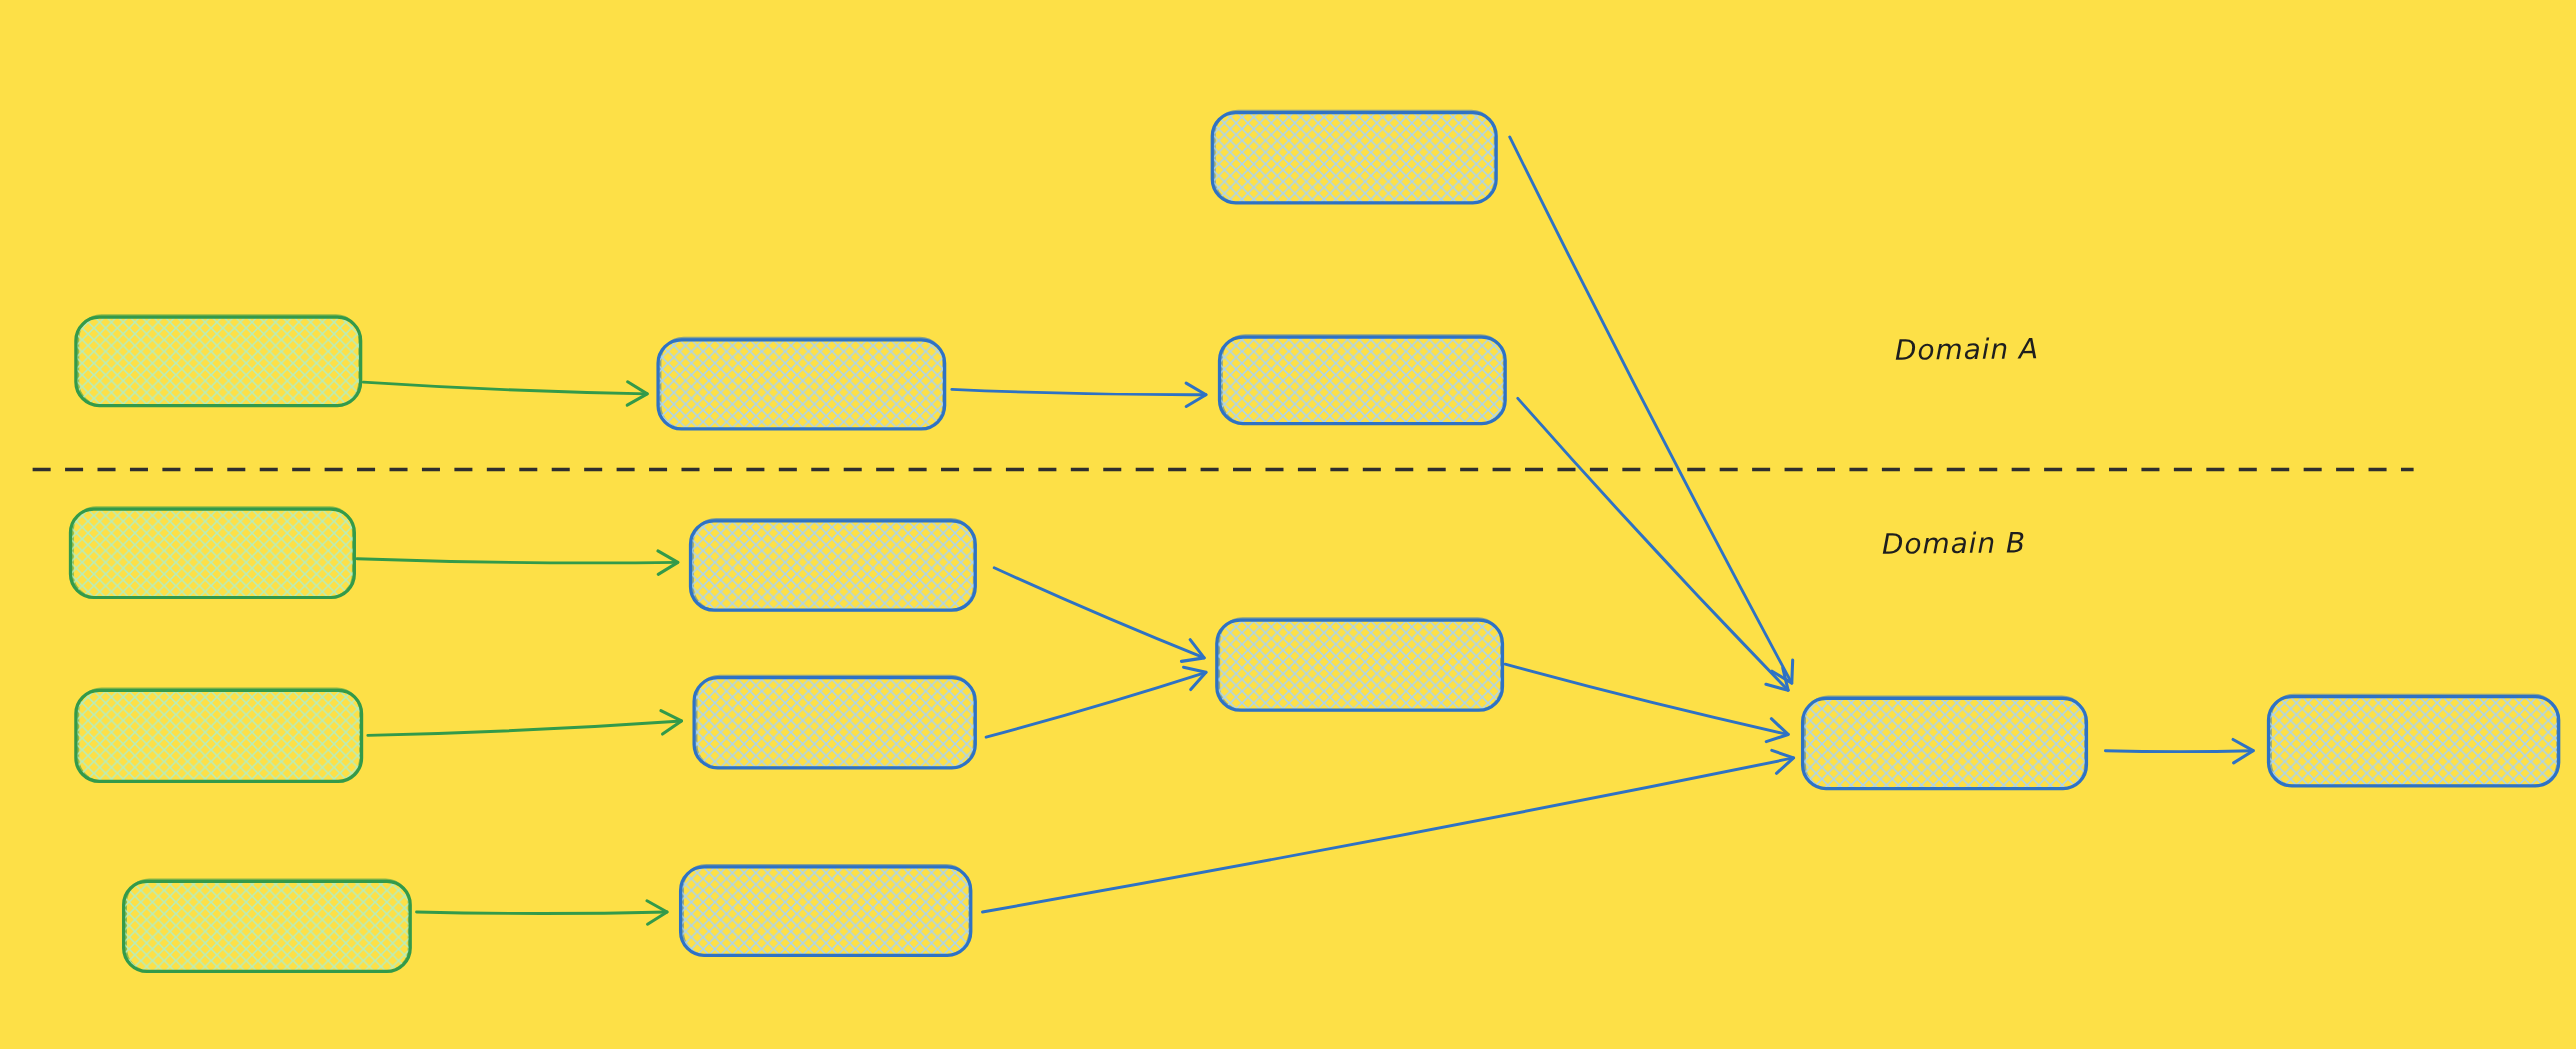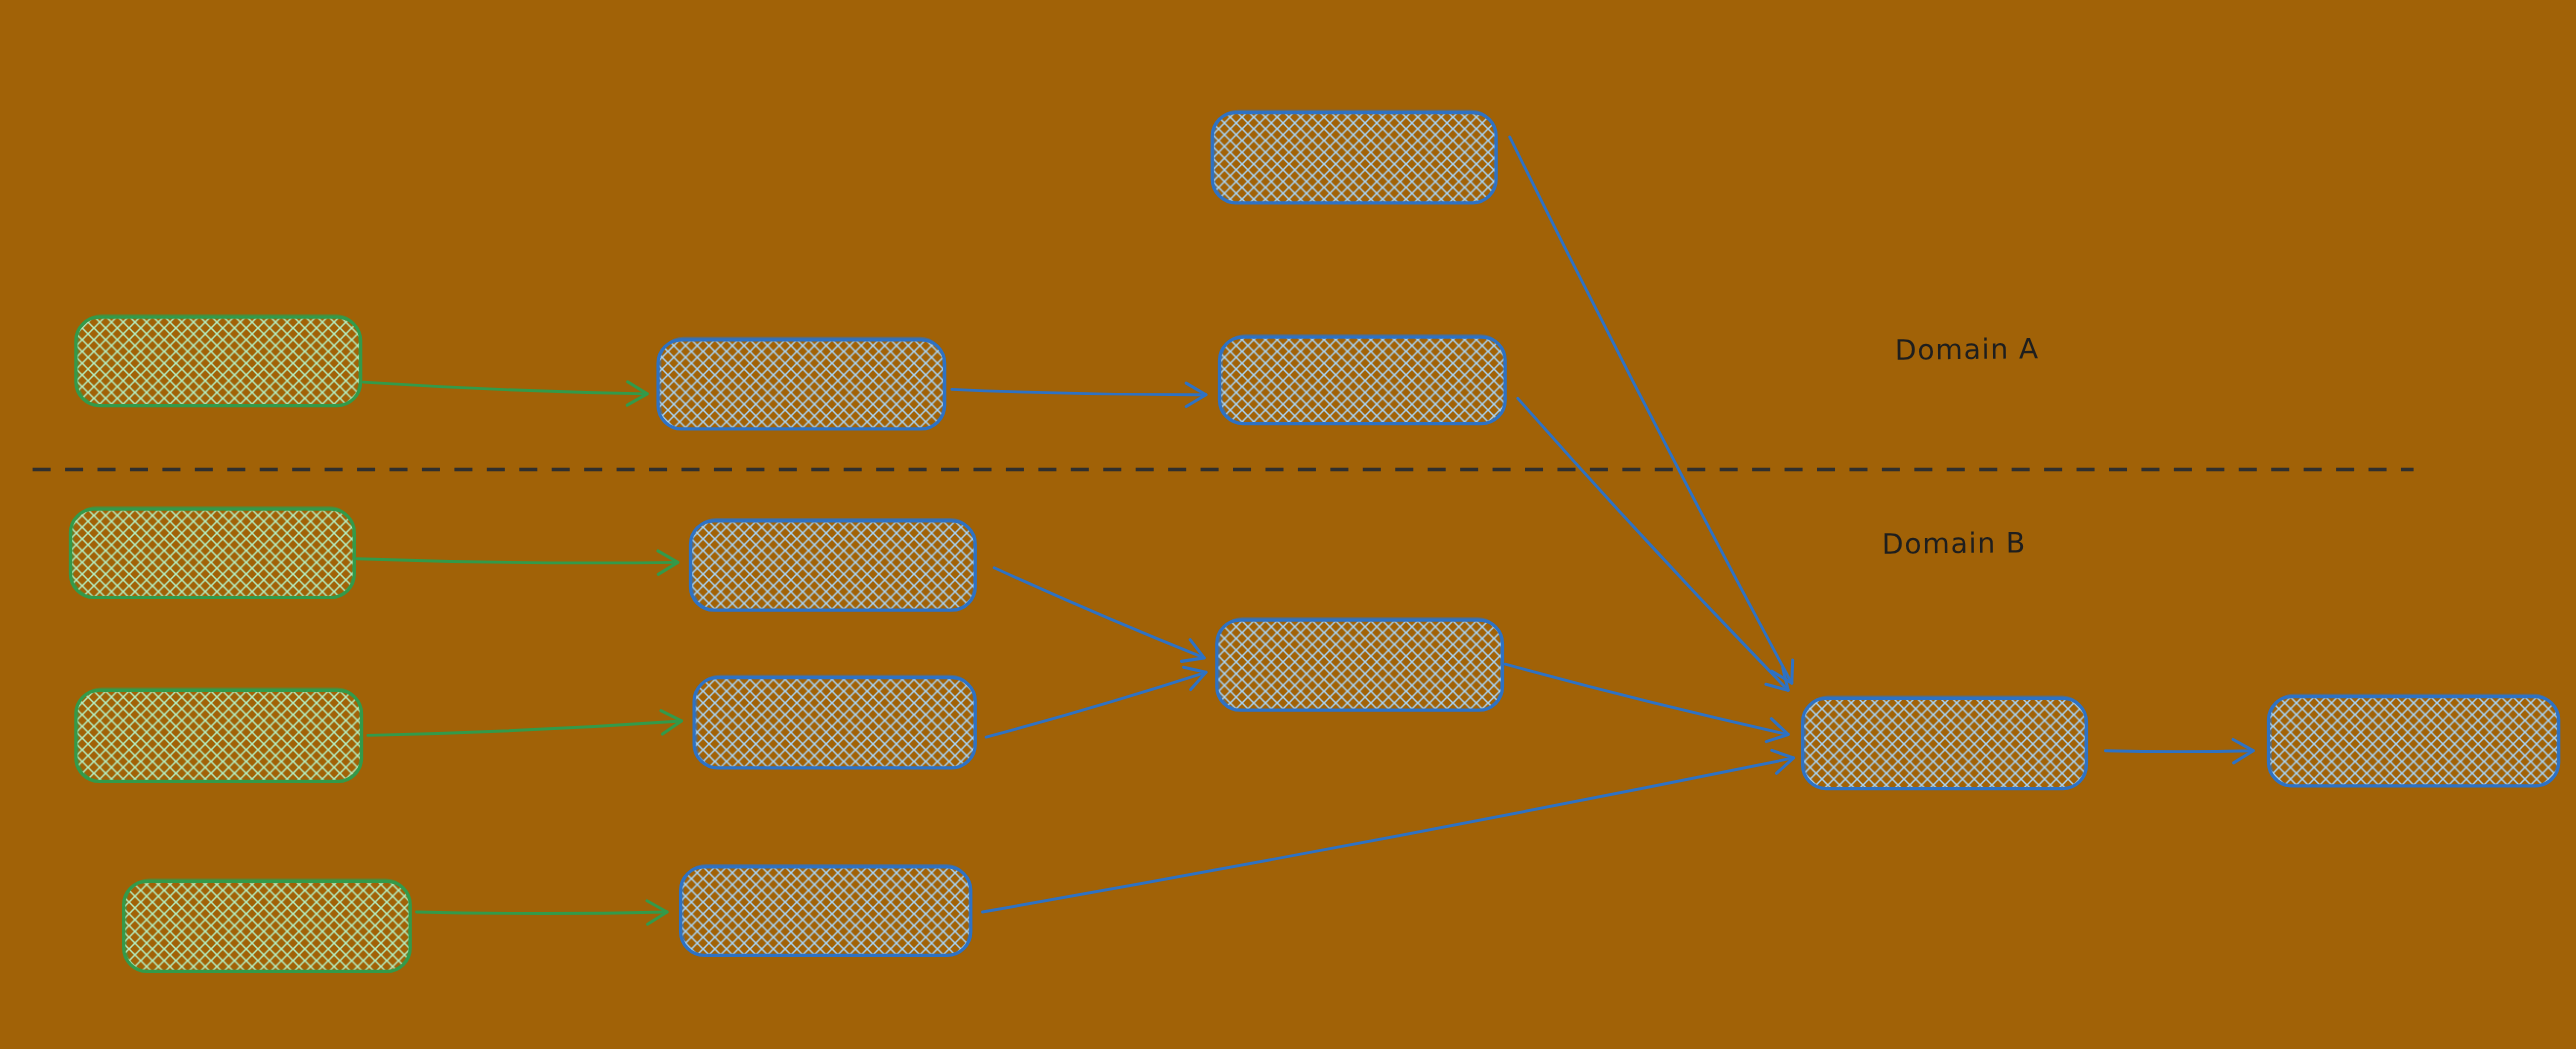--- a/index.html
+++ b/index.html
@@ -28,21 +28,21 @@
     font-size: 28px;
     letter-spacing: 0.9px;
     white-space: nowrap;
     transform: rotate(-0.5deg);
     font-weight: 500;
   }
 </style>
 </head>
 <body>
 
-<div id="canvas-wrap" style="background: #a16207;">
+<div id="canvas-wrap" style="background: #fde047; font-style: italic;">
 
   <svg id="diagram-svg" xmlns="http://www.w3.org/2000/svg" viewBox="0 0 2858 1164">
     <defs>
       <pattern id="hatch-blue" patternUnits="userSpaceOnUse" width="13" height="13">
         <path class="hatch-blue-stroke" d="M0 13 L13 0" fill="none" stroke-width="1.7" stroke="#a8d3f4"></path>
         <path class="hatch-blue-stroke" d="M0 0 L13 13" fill="none" stroke-width="1.7" stroke="#a8d3f4"></path>
       </pattern>
       <pattern id="hatch-green" patternUnits="userSpaceOnUse" width="13" height="13">
         <path class="hatch-green-stroke" d="M0 13 L13 0" fill="none" stroke-width="1.7" stroke="#b4edbf"></path>
         <path class="hatch-green-stroke" d="M0 0 L13 13" fill="none" stroke-width="1.7" stroke="#b4edbf"></path>

